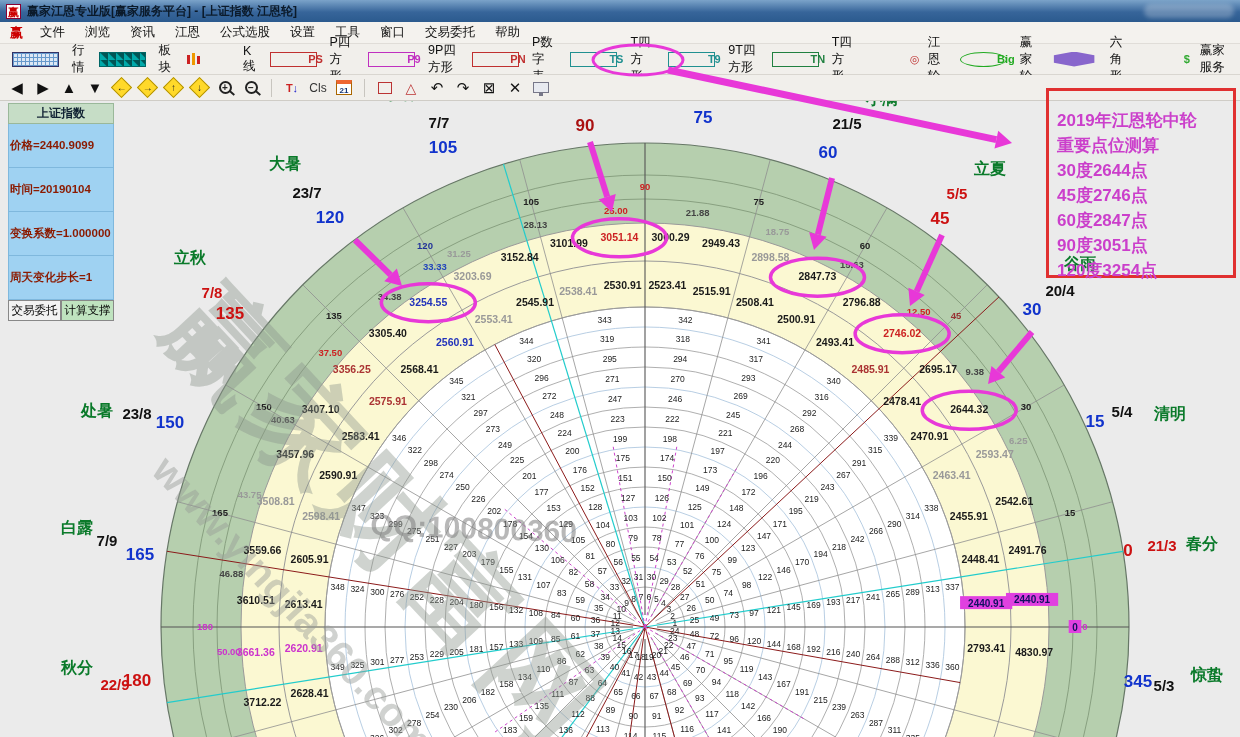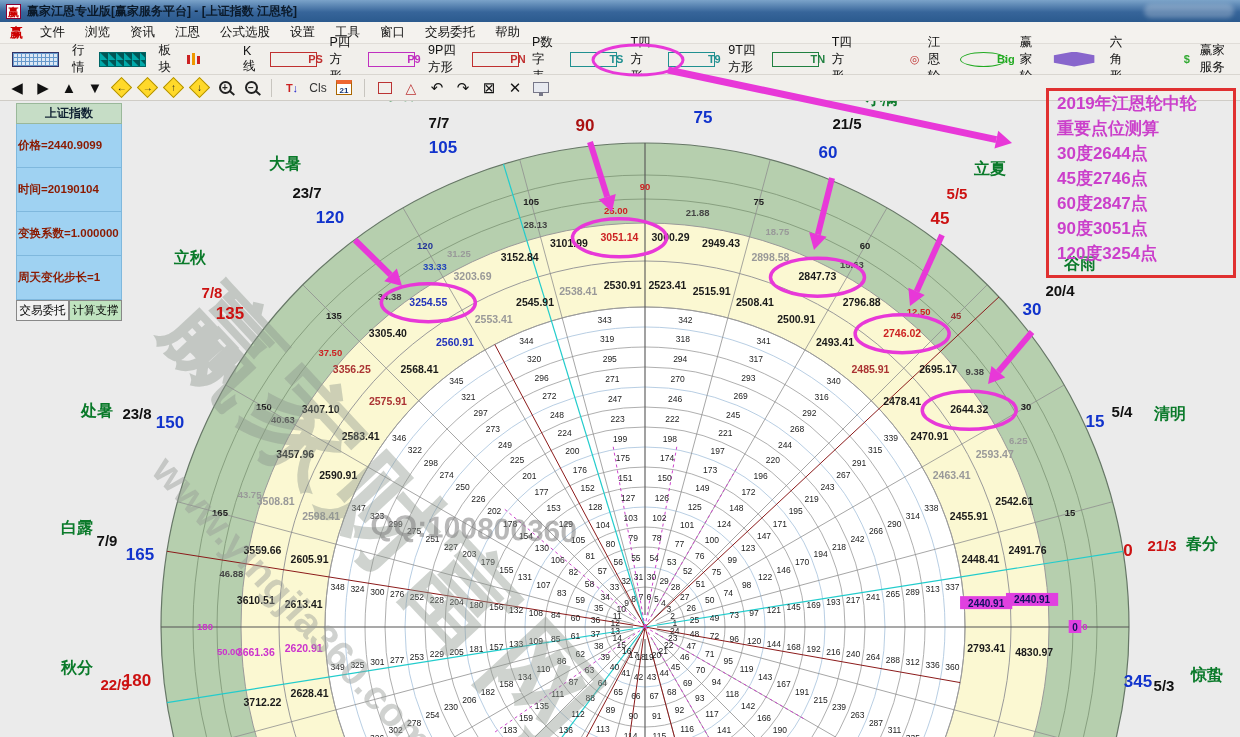--- a/index.html
+++ b/index.html
@@ -60,38 +60,38 @@
     line-height:13px; color:#137; border-top:4px solid #e63; font-weight:bold; }
   .rect-ic { width:14px; height:12px; border:1.5px solid #b33; }
   .tri-ic { color:#b33; font-size:14px; }
   .tdown { font-size:11px; font-weight:bold; color:#c22; }
   .tdown span { color:#22c; }
   .cls-ic { font-size:12px; color:#333; }
   .screen-ic { width:16px; height:11px; border:1.5px solid #778; background:#e8eaf0; position:relative; }
   .screen-ic::after { content:""; position:absolute; left:5px; bottom:-4px; width:4px; height:3px; background:#778; }
 
   
-  #info-panel { position:absolute; left:16px; top:103px; width:106px; z-index:25; font-size:12px; }
+  #info-panel { position:absolute; left:8px; top:103px; width:106px; z-index:25; font-size:12px; }
   #info-panel .hd { background:#c6ddc6; border:1px solid #9ab89a; text-align:center; color:#123;
     font-weight:bold; padding:1px 0; }
   #info-panel .row { background:#9fd2f2; border:1px solid #7fb8dd; border-top:none; color:#8b1a00;
     padding:14px 1px; white-space:nowrap; overflow:hidden; font-weight:bold; font-size:11.5px; }
   #info-panel .btns { display:flex; }
   #info-panel .btns button { flex:1; font-size:11.5px; padding:2px 0; border:1px solid #888;
     font-family:inherit; }
   #info-panel .btns button:first-child { background:#f2f2f2; }
   #info-panel .btns button:last-child  { background:#bfe3bf; }
 
   
   #wheel-svg { position:absolute; left:0; top:0; z-index:5; }
   #overlay-svg { position:absolute; left:0; top:0; z-index:50; pointer-events:none; }
 
   
   #anno-box { position:absolute; left:1046px; top:88px; width:190px; height:190px;
-    border:3px solid #e03030; z-index:40; padding:0 8px; }
+    border:3px solid #e03030; z-index:40; padding:17px 8px; }
   #anno-box div { color:#cb3fcb; font-size:17px; line-height:25px; font-weight:bold; white-space:nowrap; }
 </style>
 </head>
 <body>
 
 <div id="stage">
 
   <svg id="wheel-svg" width="1240" height="737">
       <g>
         <circle cx="645" cy="627" r="484" fill="#b6cfae" stroke="#667766" stroke-width="1.2"></circle>

